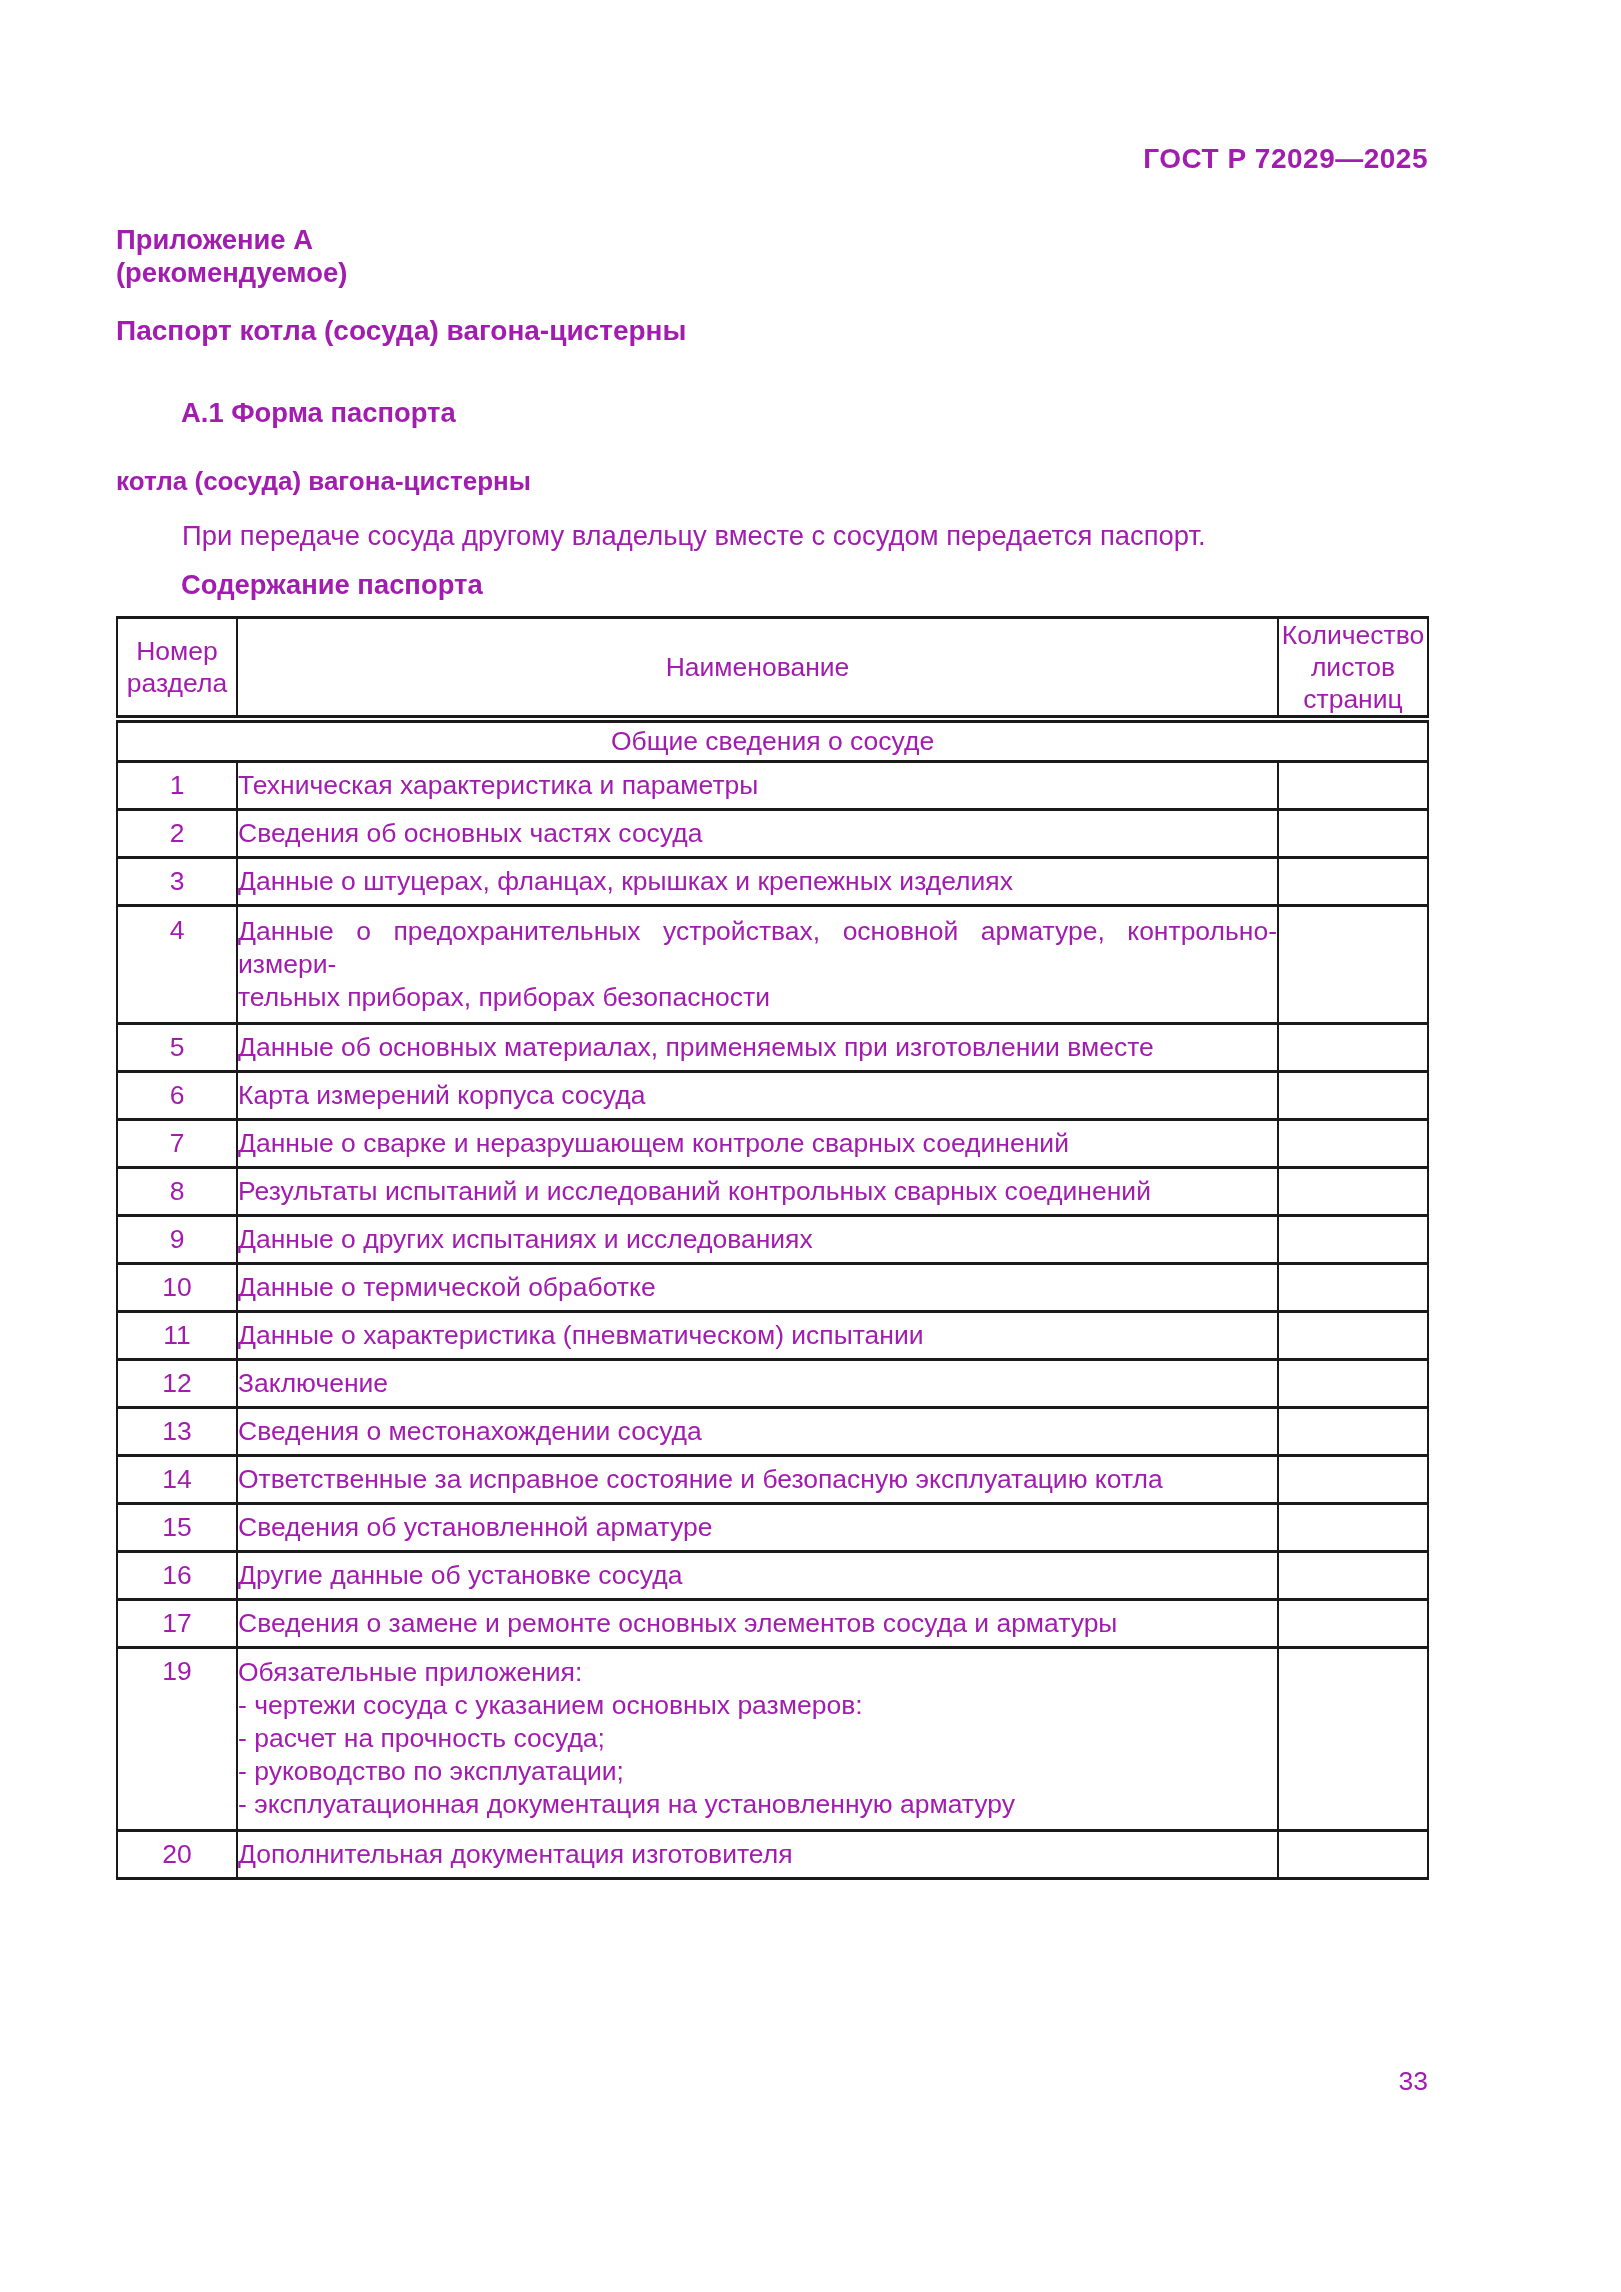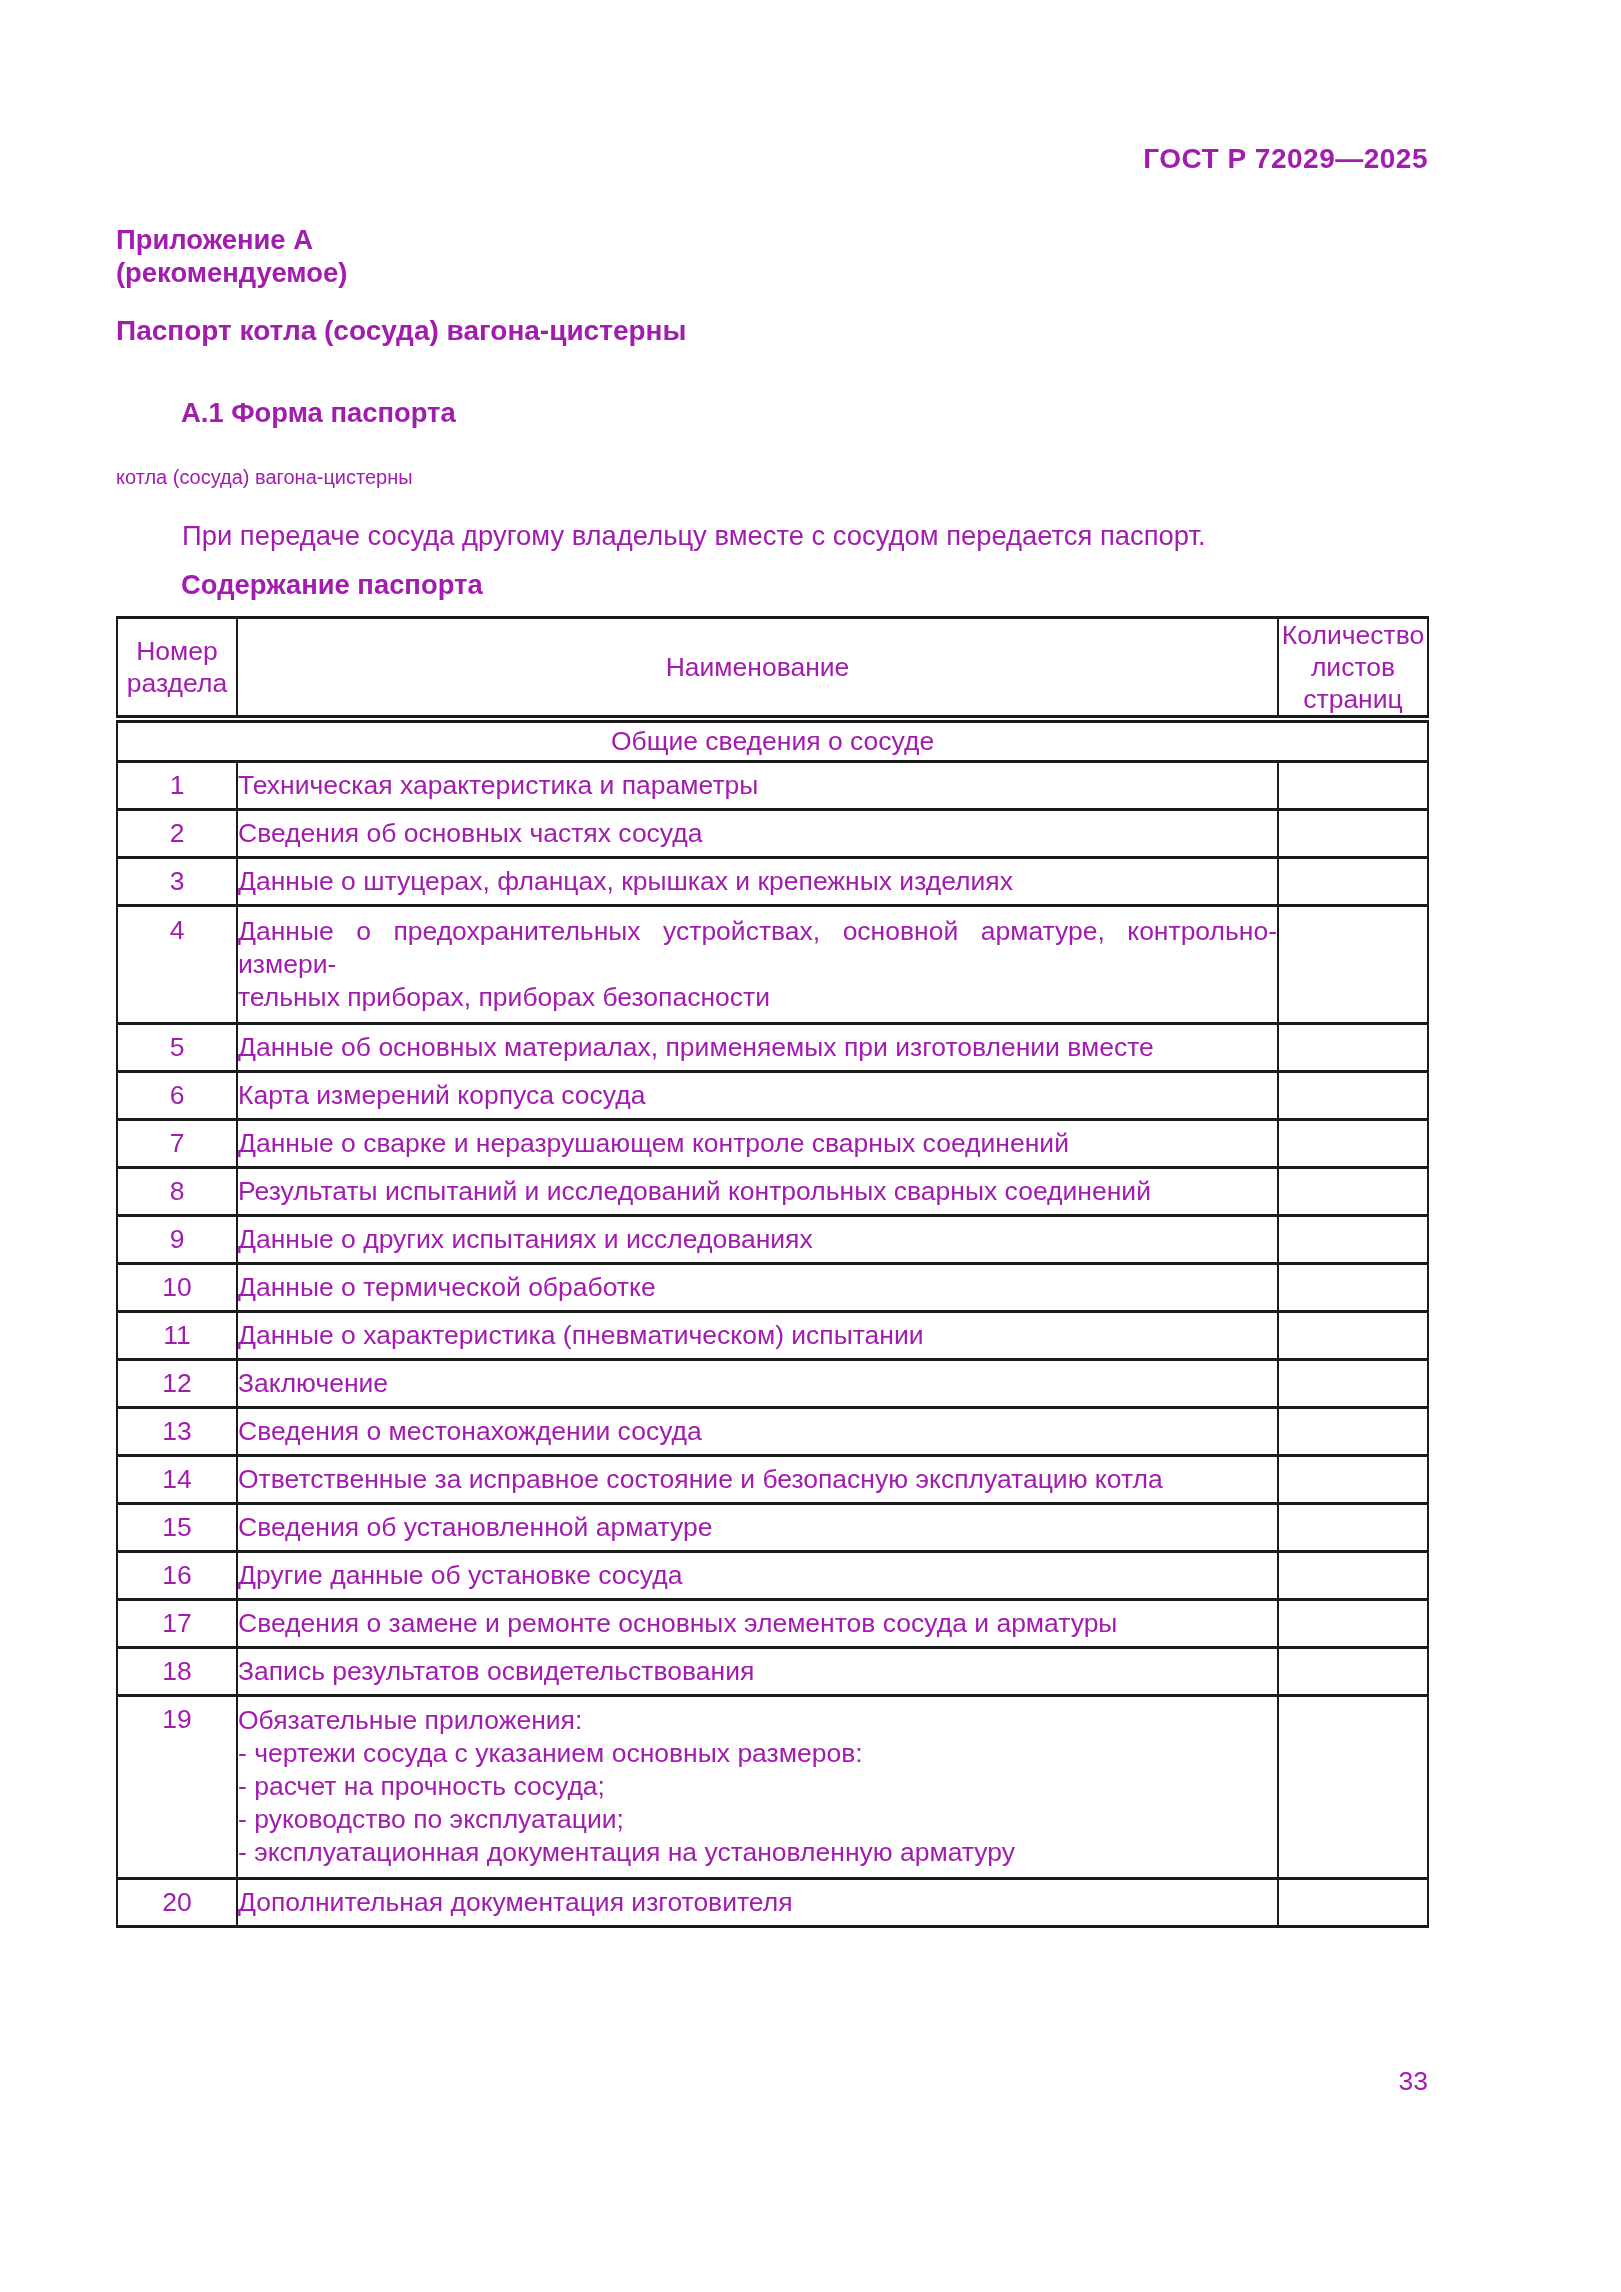--- a/index.html
+++ b/index.html
@@ -18,21 +18,21 @@
     font-size: 28px; font-weight: bold; letter-spacing: 0.5px;
   }
   .centered {
     left: 116px; width: 1310px; 
   }
   .appendix-label   { top: 224px; font-size: 27.4px; font-weight: bold; }
   .appendix-kind    { top: 257px; font-size: 27.4px; font-weight: bold; }
   .appendix-title   { top: 315px; font-size: 28px; font-weight: bold; }
   .section-heading  { top: 397px; left: 181px; font-size: 27.4px; font-weight: bold; }
   .form-title-1     { top: 431px; font-size: 27.4px; font-weight: bold; }
-  .form-title-2     { top: 466px; font-size: 20px; font-weight: normal; }
+  .form-title-2     { top: 466px; font-size: 26px; font-weight: bold; }
   .note-paragraph   { top: 520px; left: 116px; width: 1310px; font-size: 27.4px; text-indent: 66px; }
   .contents-caption { top: 569px; left: 181px; font-size: 27.4px; font-weight: bold; }
 
   table.contents {
     position: absolute;
     top: 616px; left: 116px;
     width: 1310px;
     border-collapse: collapse;
     table-layout: fixed;
     font-size: 26.5px;
@@ -216,27 +216,20 @@
           </td>
           <td></td>
         </tr>
         <tr>
           <td class="col-num">17</td>
           <td class="col-name">
             <div class="line">Сведения о замене и ремонте основных элементов сосуда и арматуры</div>
           </td>
           <td></td>
         </tr>
-        <tr>
-          <td class="col-num">18</td>
-          <td class="col-name">
-            <div class="line">Запись результатов освидетельствования</div>
-          </td>
-          <td></td>
-        </tr>
         <tr class="multi">
           <td class="col-num">19</td>
           <td class="col-name">
             <div class="line">Обязательные приложения:</div>
             <div class="line">- чертежи сосуда с указанием основных размеров:</div>
             <div class="line">- расчет на прочность сосуда;</div>
             <div class="line">- руководство по эксплуатации;</div>
             <div class="line">- эксплуатационная документация на установленную арматуру</div>
           </td>
           <td></td>

